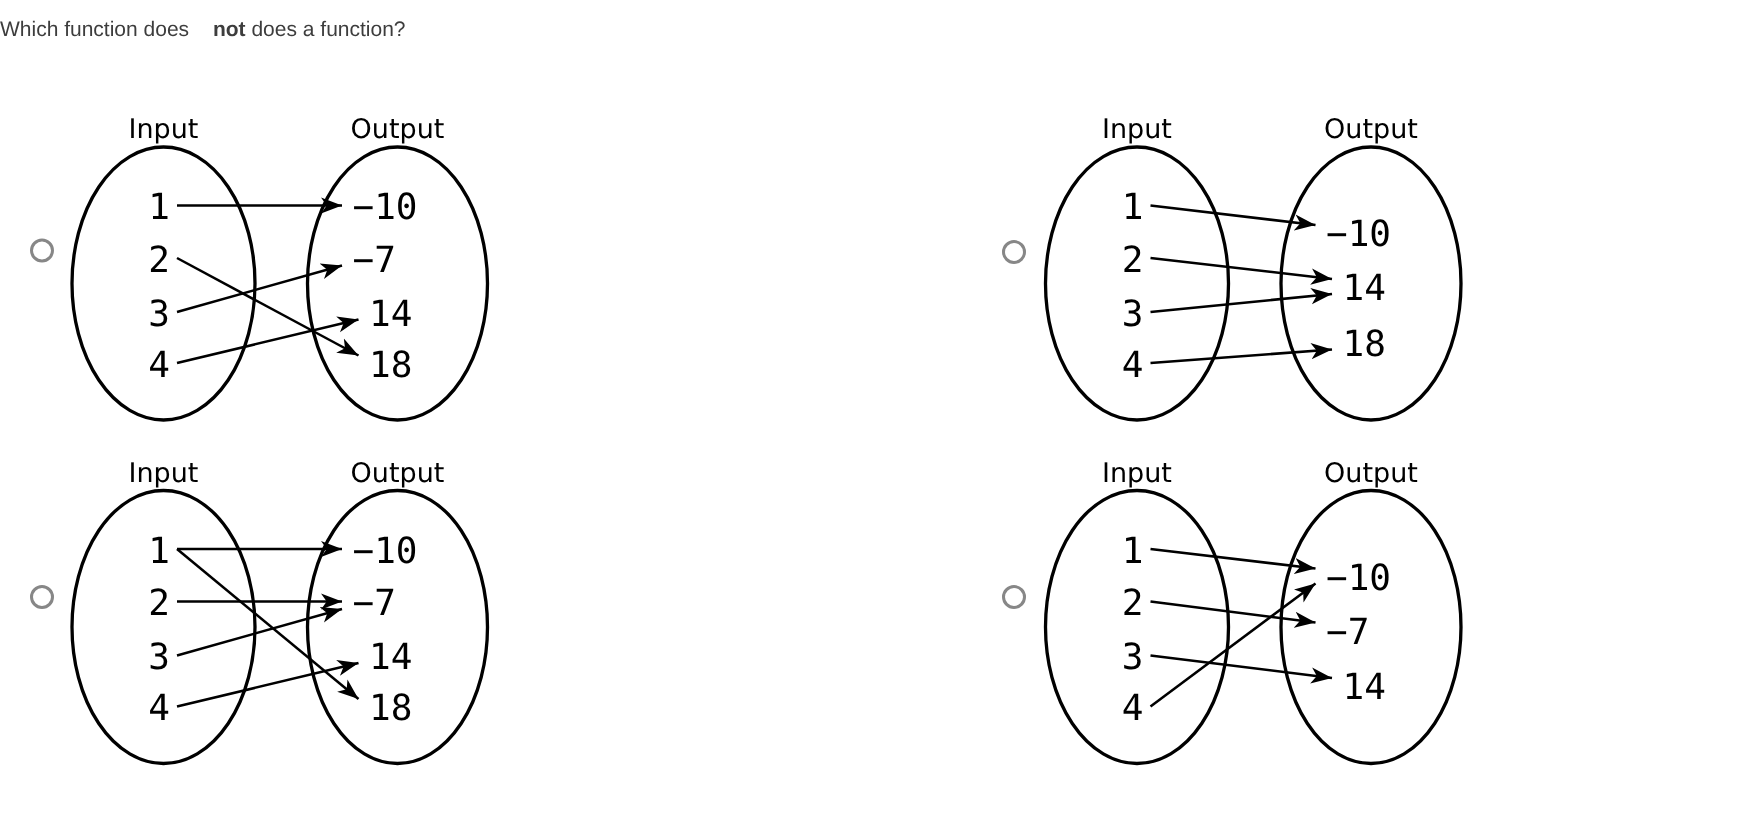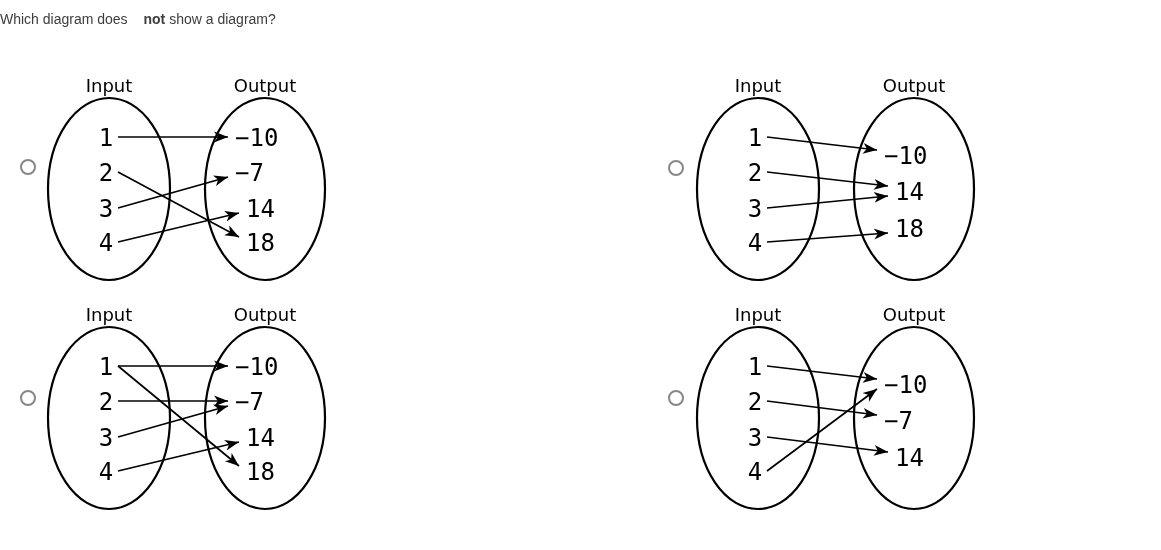--- a/index.html
+++ b/index.html
@@ -37,21 +37,21 @@
   .shape{fill:none;stroke:#000;stroke-width:2.2px;}
   .arrow{stroke:#000;stroke-width:1.7px;fill:none;}
   .lab{font-family:"DejaVu Sans",sans-serif;font-size:18px;fill:#000;}
   .num{font-family:"DejaVu Sans Mono",monospace;font-size:24px;fill:#000;}
 </style>
 </head>
 <body>
 
 <div class="page">
 
-  <div class="question"><span>Which diagram does </span><b>not</b><span> show a diagram?</span></div>
+  <div class="question"><span>Which function does </span><b>not</b><span> does a function?</span></div>
 
   <div class="radio radio-a"></div>
   <div class="radio radio-b"></div>
   <div class="radio radio-c"></div>
   <div class="radio radio-d"></div>
 
   <svg class="diagram svg-a" width="345" height="232" viewBox="0 0 345 232">
       <defs>
         <marker id="ah0" markerUnits="userSpaceOnUse" markerWidth="16" markerHeight="12" refX="14" refY="6" orient="auto">
           <path d="M0,0.6 L14,6 L0,11.4 L3.8,6 Z" fill="#000"></path>

